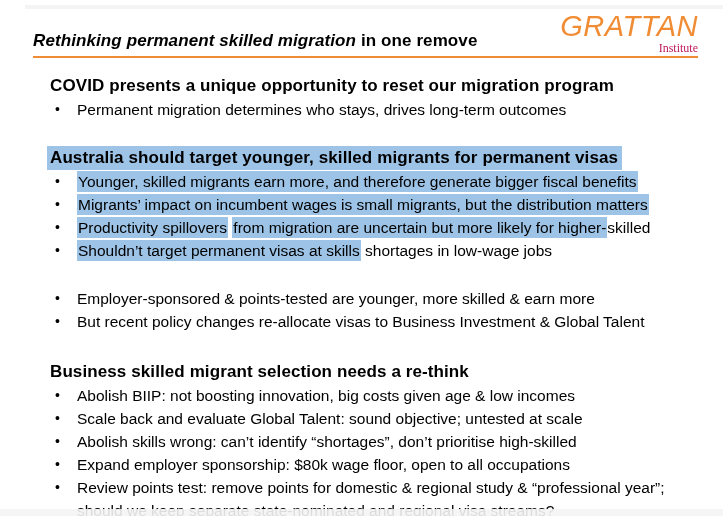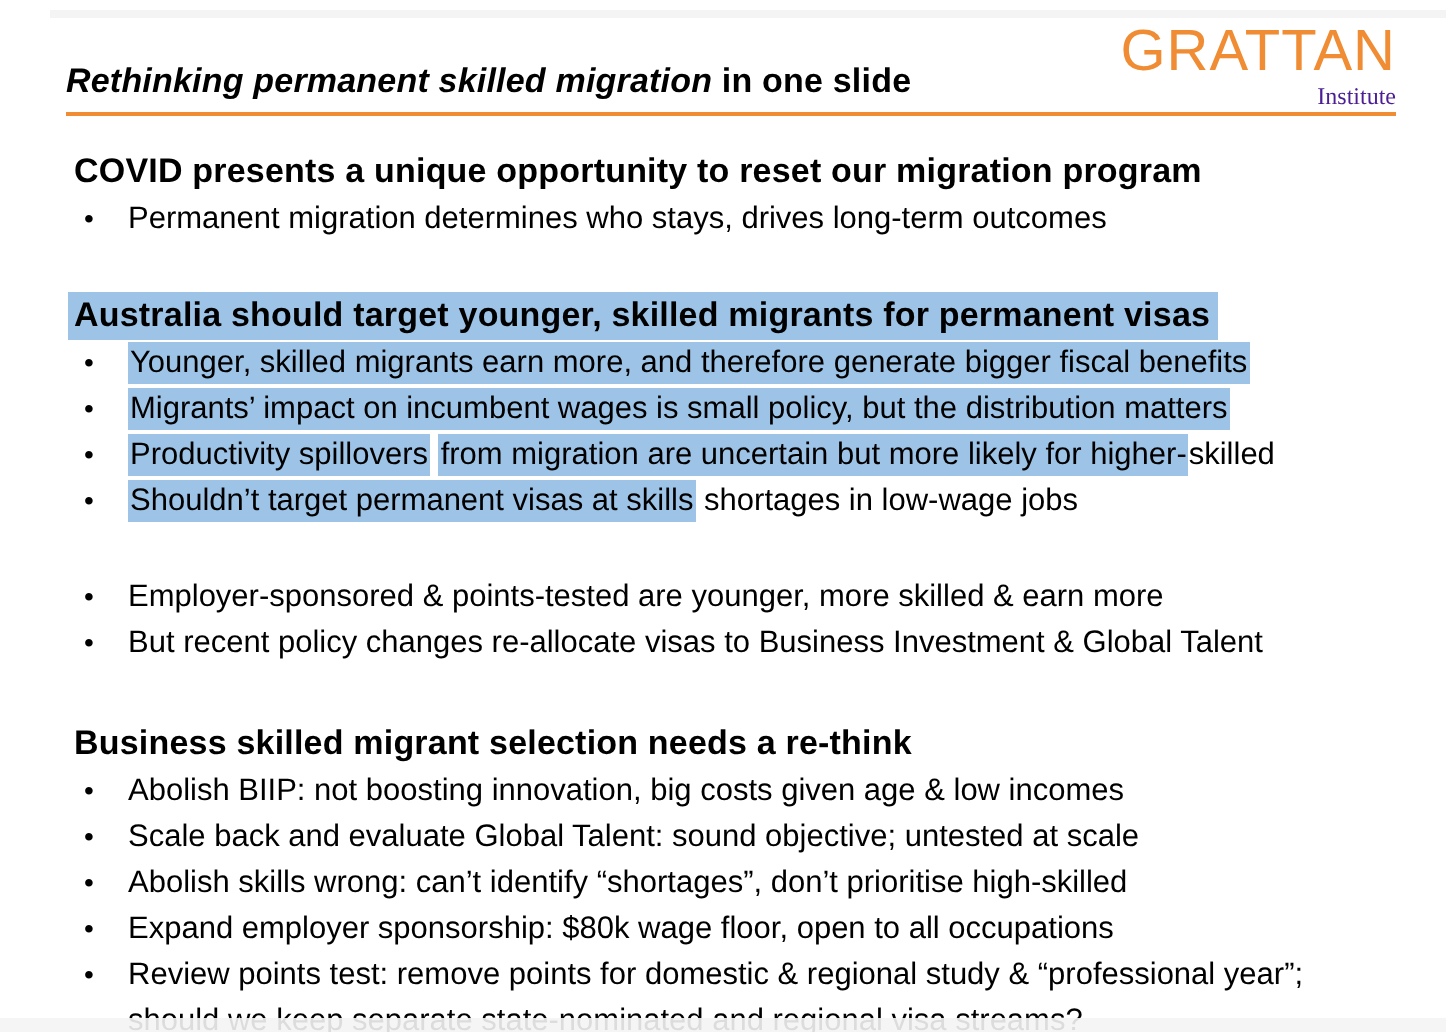--- a/index.html
+++ b/index.html
@@ -61,28 +61,29 @@
     text-align: right;
     line-height: 1;
     margin-bottom: -3px;
   }
   .logo-main {
     color: var(--orange, #F08C33);
     font-size: 29px;
     font-weight: normal;
     letter-spacing: 0.5px;
     font-family: "Liberation Sans", sans-serif;
+    font-style: italic;
   }
   .logo-sub {
-    color: #4c1d95;
+    color: #be185d;
     font-family: "Liberation Serif", serif;
     font-size: 12px;
     margin-top: 1px;
   }
-  .section { margin: 4px; }
+  .section { margin: 17px; }
   .section.s1 { margin-top: 17px; }
   .section.s2 { margin-top: 26px; }
   .section.s3 { margin-top: 25px; }
   .section.s4 { margin-top: 28px; }
   .heading {
     font-size: 17px;
     font-weight: bold;
     line-height: 21px;
     margin-bottom: 2px;
     letter-spacing: 0.1px;
@@ -115,21 +116,21 @@
 </style>
 </head>
 <body>
 
 <div class="top-strip"></div>
 
 <div class="slide">
 
   <div class="header">
     <div class="title">
-      <span class="em">Rethinking permanent skilled migration</span><span> in one slide</span>
+      <span class="em">Rethinking permanent skilled migration</span><span> in one remove</span>
     </div>
     <div class="logo">
       <div class="logo-main">GRATTAN</div>
       <div class="logo-sub">Institute</div>
     </div>
   </div>
 
   <div>
       <section class="section s1">
         <div class="heading"><span>COVID presents a unique opportunity to reset our migration program</span></div>
@@ -139,21 +140,21 @@
         </div>
       </section>
       <section class="section s2">
         <div class="heading"><span class="hl">Australia should target younger, skilled migrants for permanent visas</span></div>
         <div class="bullet">
           <span class="marker">•</span>
           <span class="btext"><span class="hl">Younger, skilled migrants earn more, and therefore generate bigger fiscal benefits</span></span>
         </div>
         <div class="bullet">
           <span class="marker">•</span>
-          <span class="btext"><span class="hl">Migrants’ impact on incumbent wages is small policy, but the distribution matters</span></span>
+          <span class="btext"><span class="hl">Migrants’ impact on incumbent wages is small migrants, but the distribution matters</span></span>
         </div>
         <div class="bullet">
           <span class="marker">•</span>
           <span class="btext"><span class="hl">Productivity spillovers</span><span> </span><span class="hl">from migration are uncertain but more likely for higher-</span><span>skilled</span></span>
         </div>
         <div class="bullet">
           <span class="marker">•</span>
           <span class="btext"><span class="hl">Shouldn’t target permanent visas at skills</span><span> shortages in low-wage jobs</span></span>
         </div>
       </section>

